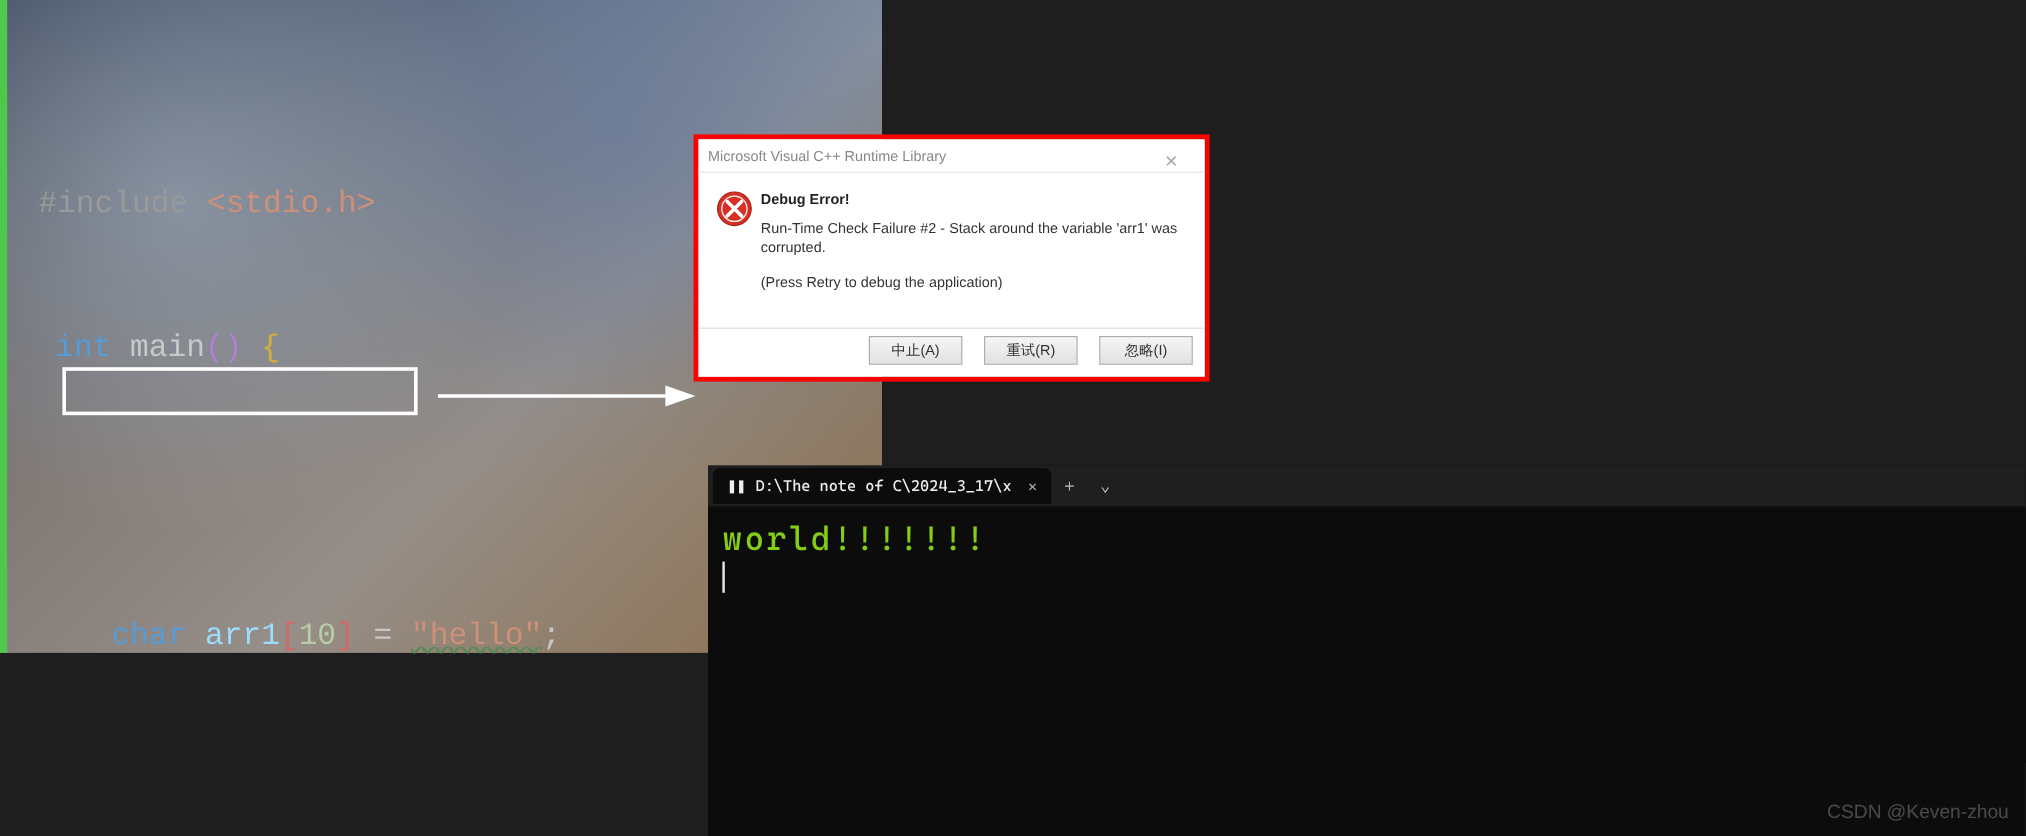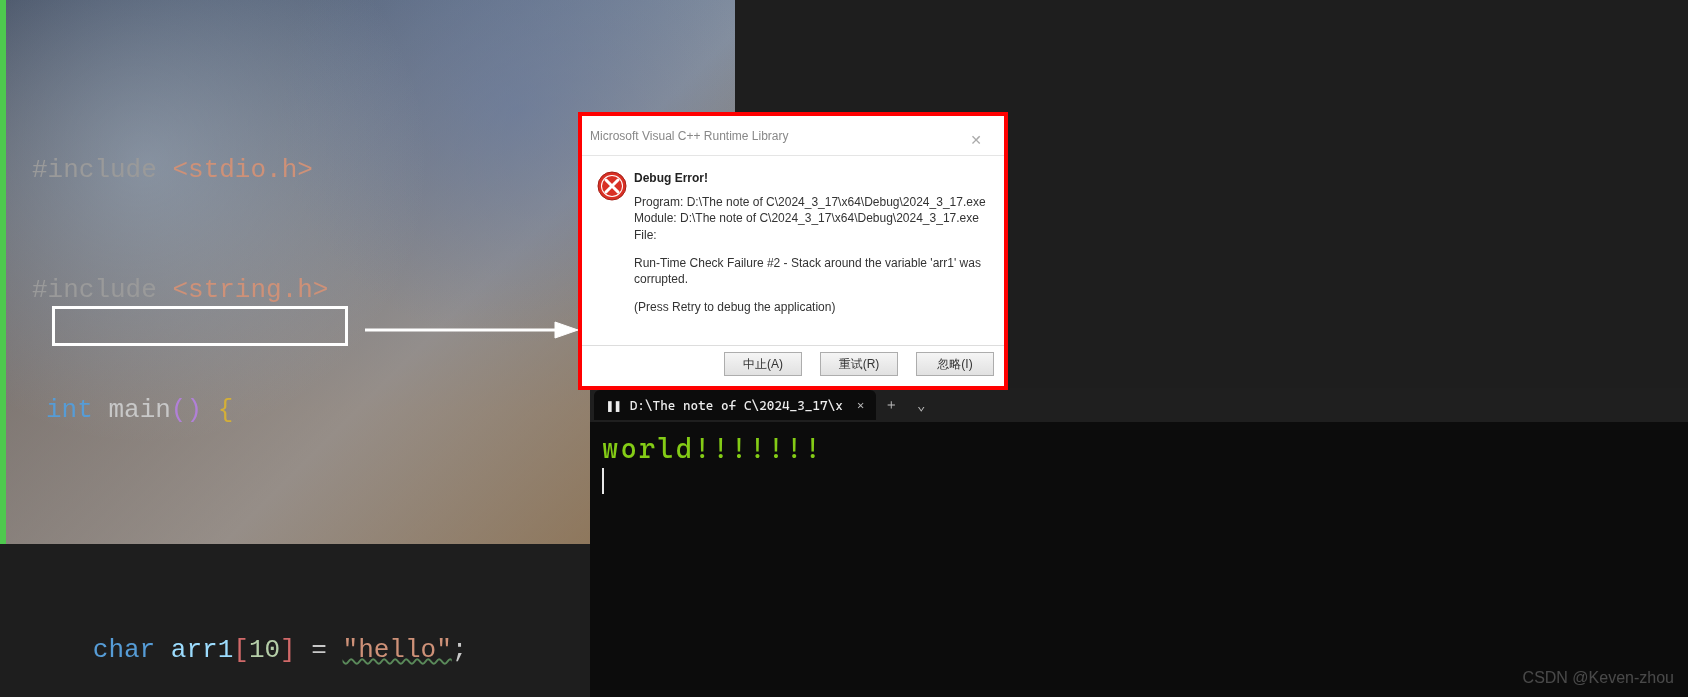--- a/index.html
+++ b/index.html
@@ -78,21 +78,21 @@
     border: 4px solid #ff0000;
   }
   .dialog {
     width: 422px;
     background: #ffffff;
     font-family: Tahoma, 'Microsoft YaHei', sans-serif;
     font-size: 12px;
     color: #333;
   }
   .dlg-title {
-    height: 40px;
+    height: 28px;
     line-height: 28px;
     padding: 0 8px;
     color: #888;
     display: flex;
     justify-content: space-between;
     align-items: center;
     border-bottom: 1px solid #e5e5e5;
   }
   .dlg-close {
     width: 40px;
@@ -193,21 +193,20 @@
     font-size: 16px;
   }
 </style>
 </head>
 <body>
 
 <div class="editor">
   <div class="gutter"></div>
   <div class="code">
     <span class="line"><span class="dir">#include</span> <span class="str">&lt;stdio.h&gt;</span></span>
-    <span class="line"><span class="dir">#include</span> <span class="str">&lt;string.h&gt;</span></span>
     <span class="line"><span class="type">int</span> <span class="fn">main</span><span class="paren">()</span> <span class="brace">{</span></span>
     <span class="line"> </span>
     <span class="line">   <span class="type">char</span> <span class="var">arr1</span><span class="brk">[</span><span class="num">10</span><span class="brk">]</span> <span class="comma">=</span> <span class="strU">"hello"</span><span class="semi">;</span></span>
     
     
     
     
     
     
   </div>
@@ -246,25 +245,20 @@
       <div class="dlg-icon">
         <svg viewBox="0 0 32 32">
           <circle cx="16" cy="16" r="14" fill="#d93025" stroke="#a42017" stroke-width="1"></circle>
           <circle cx="16" cy="16" r="11" fill="#fff"></circle>
           <circle cx="16" cy="16" r="10" fill="#d93025"></circle>
           <path d="M10 10 L22 22 M22 10 L10 22" stroke="#fff" stroke-width="3" stroke-linecap="round"></path>
         </svg>
       </div>
       <div class="dlg-text">
         <b>Debug Error!</b>
-        <p>
-          <span>Program: D:\The note of C\2024_3_17\x64\Debug\2024_3_17.exe</span><br>
-          <span>Module: D:\The note of C\2024_3_17\x64\Debug\2024_3_17.exe</span><br>
-          <span>File:</span>
-        </p>
         <p>Run-Time Check Failure #2 - Stack around the variable 'arr1' was corrupted.</p>
         <p>(Press Retry to debug the application)</p>
       </div>
     </div>
     <div class="dlg-btns">
       <div class="dlg-btn">中止(A)</div>
       <div class="dlg-btn">重试(R)</div>
       <div class="dlg-btn">忽略(I)</div>
     </div>
   </div>

